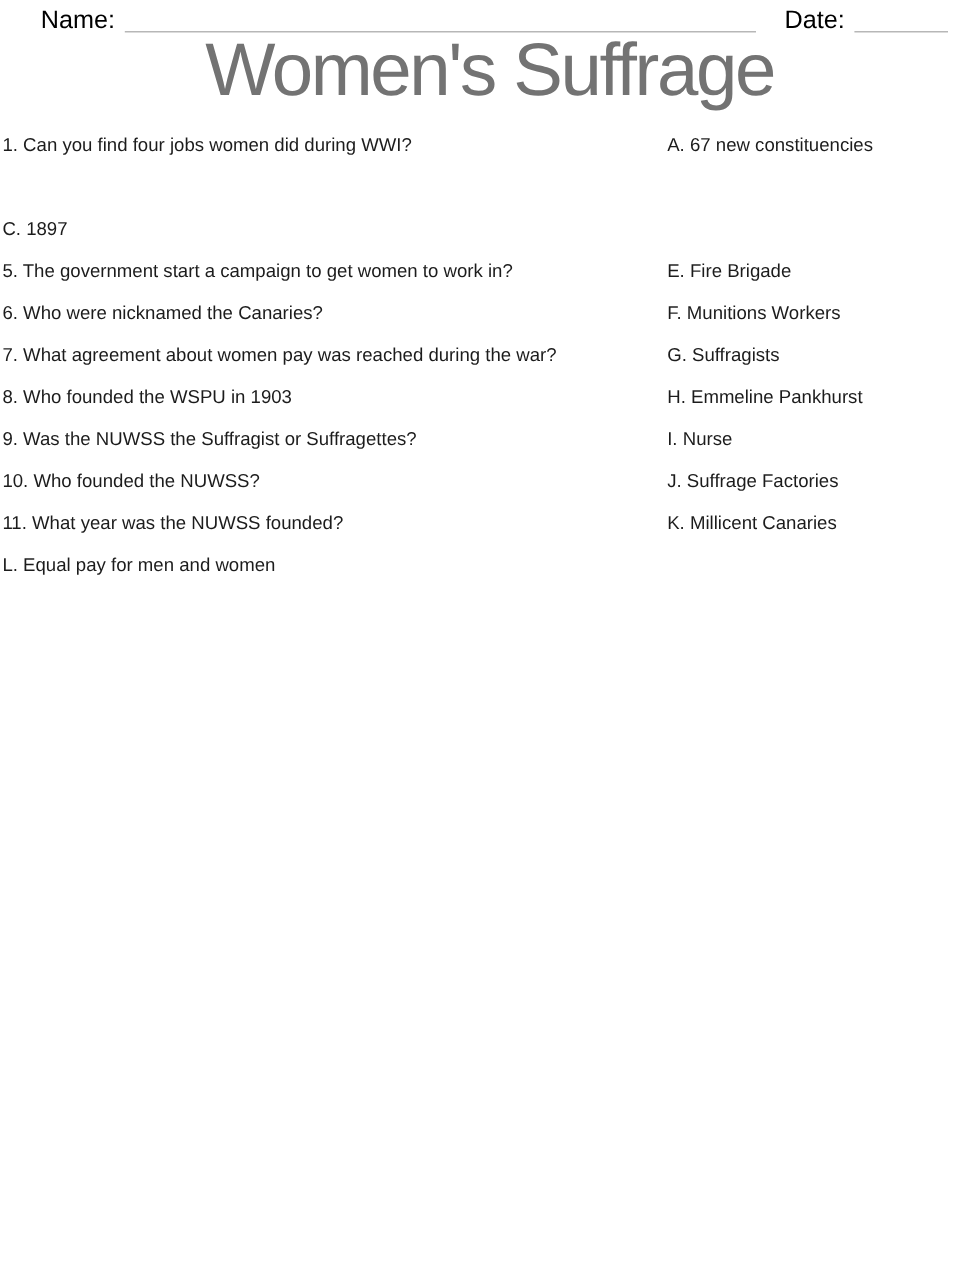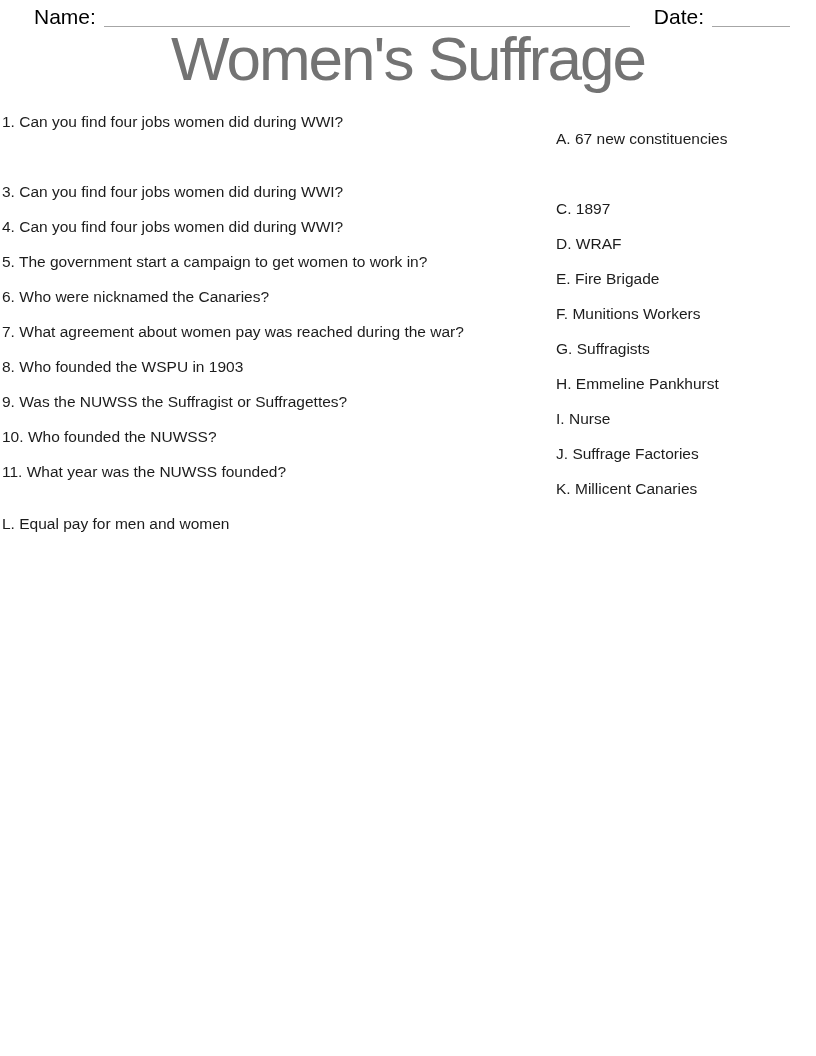--- a/index.html
+++ b/index.html
@@ -75,21 +75,20 @@
   }
   .q {
     flex: 0 0 554px;
     white-space: nowrap;
     overflow: hidden;
   }
   .a {
     flex: 1 1 auto;
     white-space: nowrap;
     overflow: hidden;
-    margin-top: 17px;
   }
 </style>
 </head>
 <body>
 
 <div class="page">
 
   <div class="header">
     <span class="hdr-label">Name:</span>
     <span class="name-line"></span>
@@ -103,28 +102,23 @@
 
     <div class="row">
       <div class="q"><span>1.</span> <span>Can you find four jobs women did during WWI?</span></div>
       <div class="a"><span>A.</span> <span>67 new constituencies</span></div>
     </div>
 
     <div class="row">
     </div>
 
     <div class="row">
-      <div class="q"><span>3.</span> <span>Can you find four jobs women did during WWI?</span></div>
       <div class="a"><span>C.</span> <span>1897</span></div>
     </div>
 
-    <div class="row">
-      <div class="q"><span>4.</span> <span>Can you find four jobs women did during WWI?</span></div>
-      <div class="a"><span>D.</span> <span>WRAF</span></div>
-    </div>
 
     <div class="row">
       <div class="q"><span>5.</span> <span>The government start a campaign to get women to work in?</span></div>
       <div class="a"><span>E.</span> <span>Fire Brigade</span></div>
     </div>
 
     <div class="row">
       <div class="q"><span>6.</span> <span>Who were nicknamed the Canaries?</span></div>
       <div class="a"><span>F.</span> <span>Munitions Workers</span></div>
     </div>

